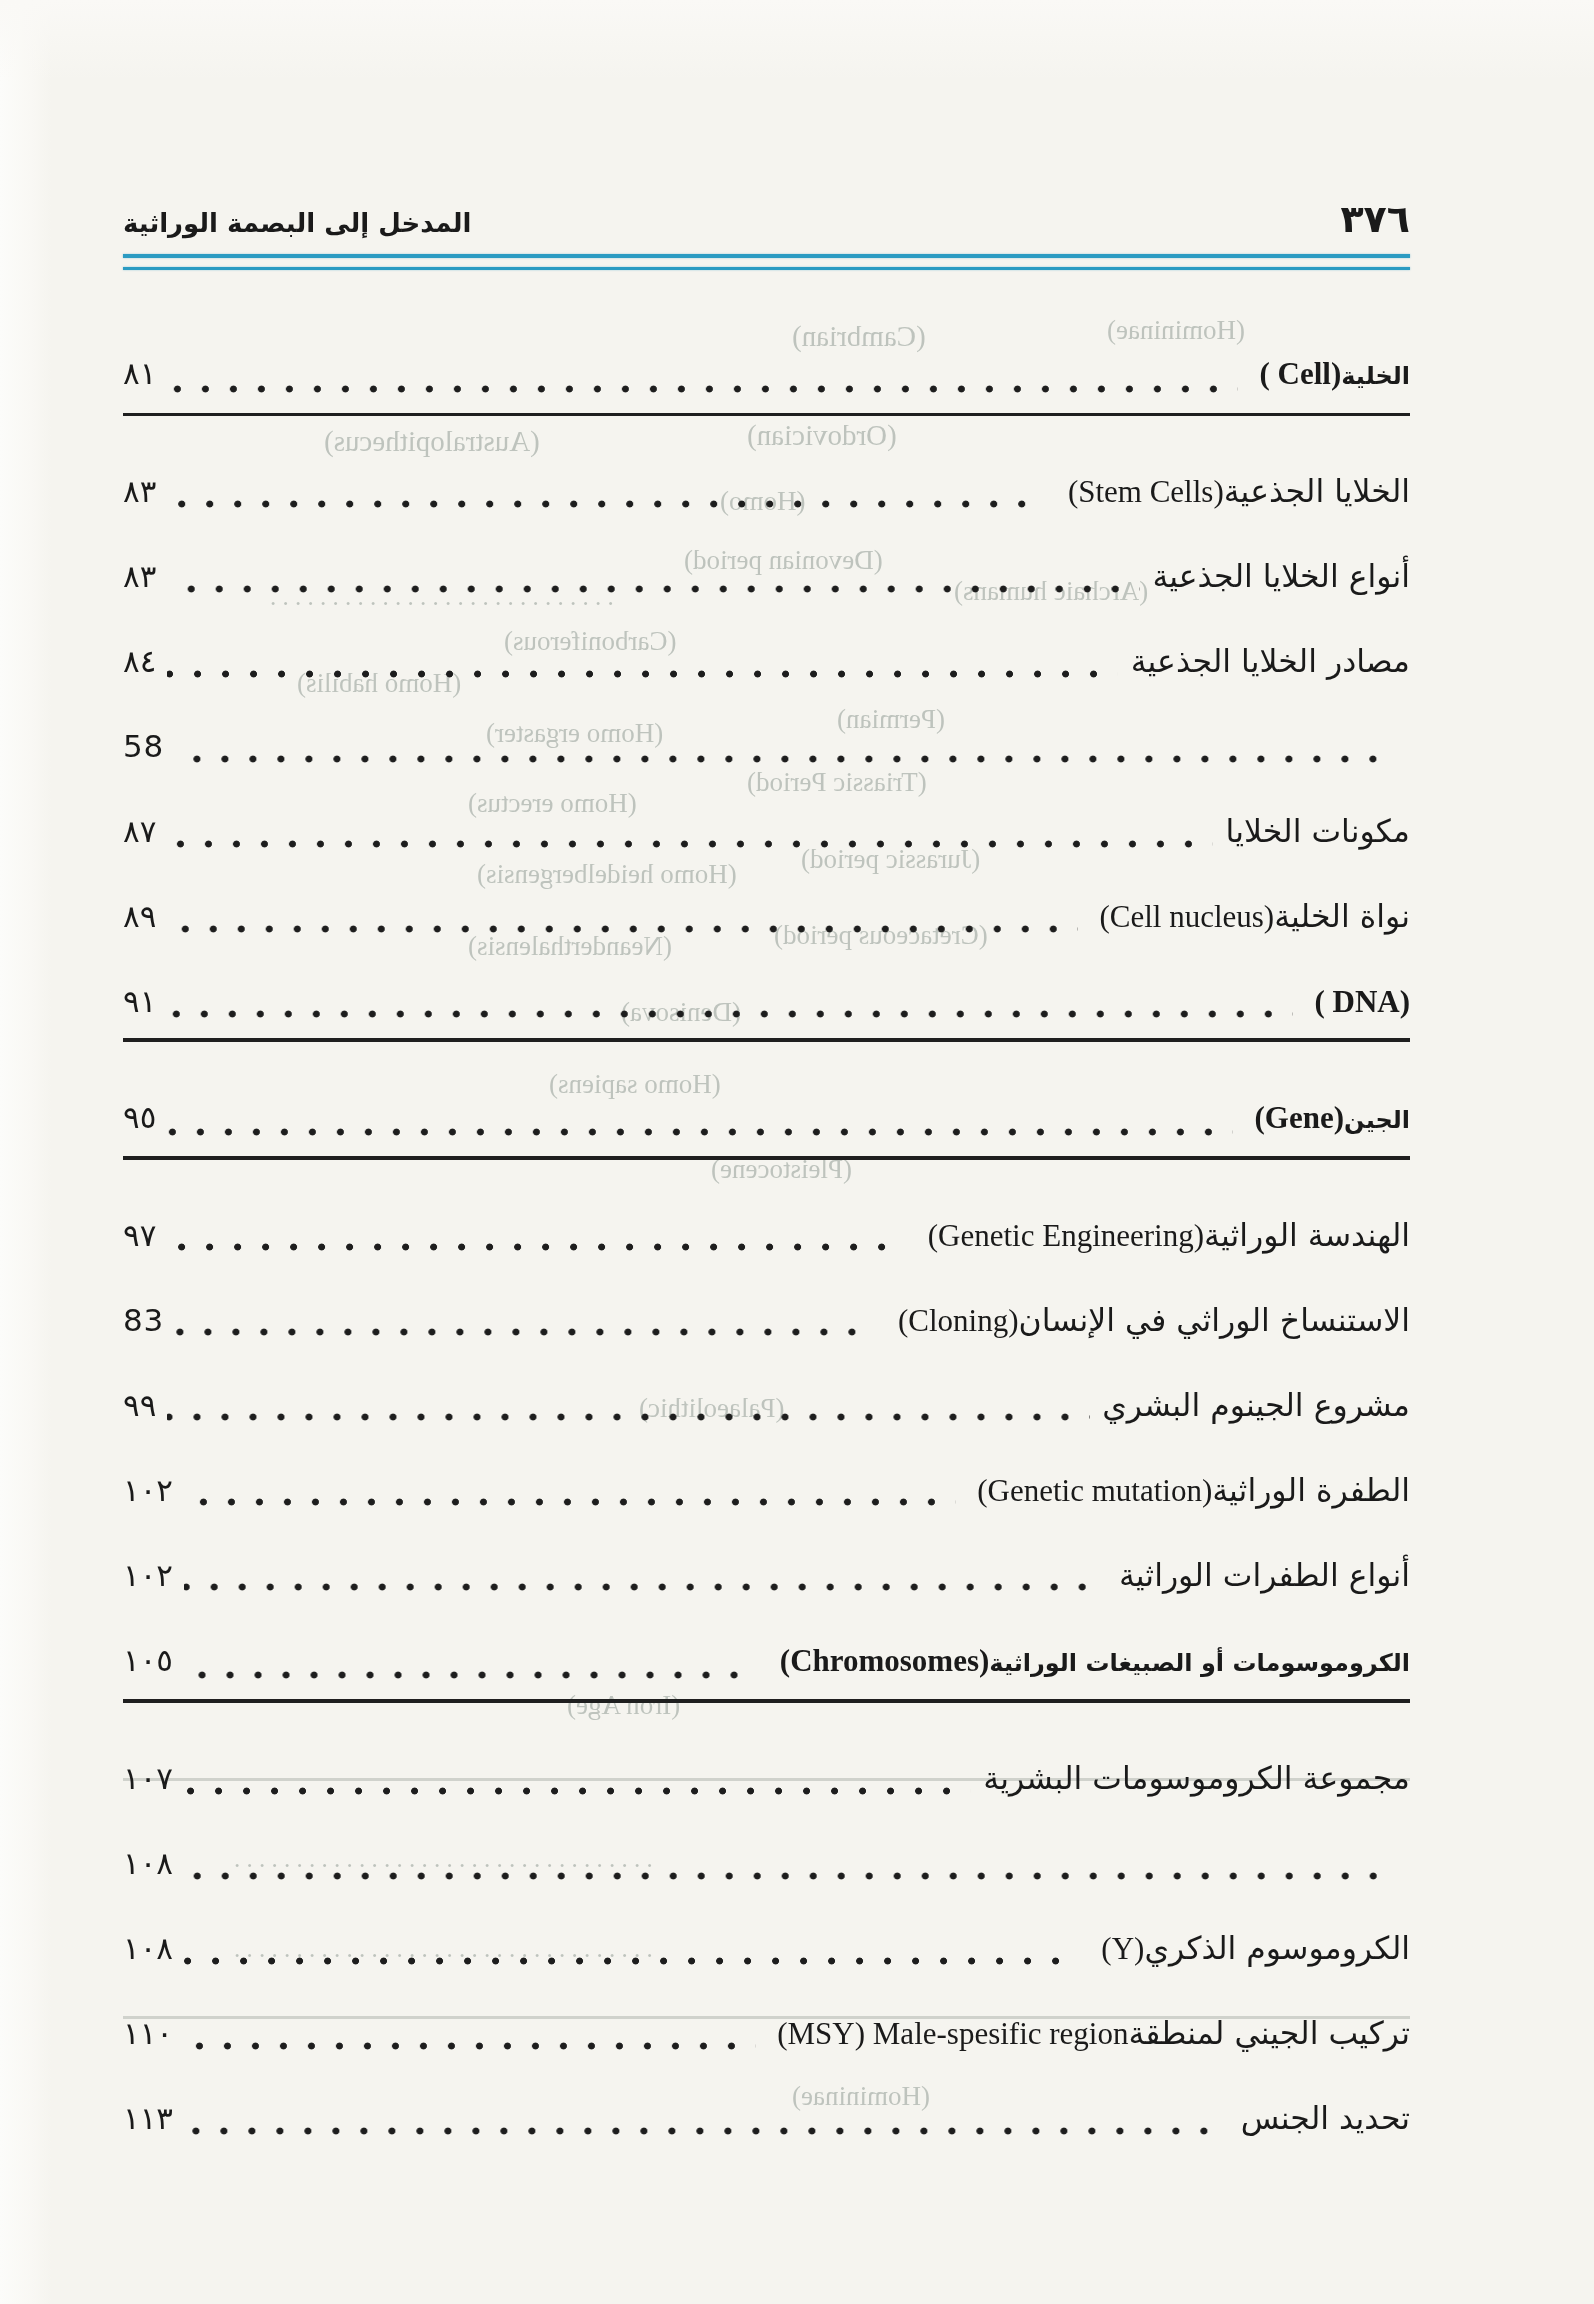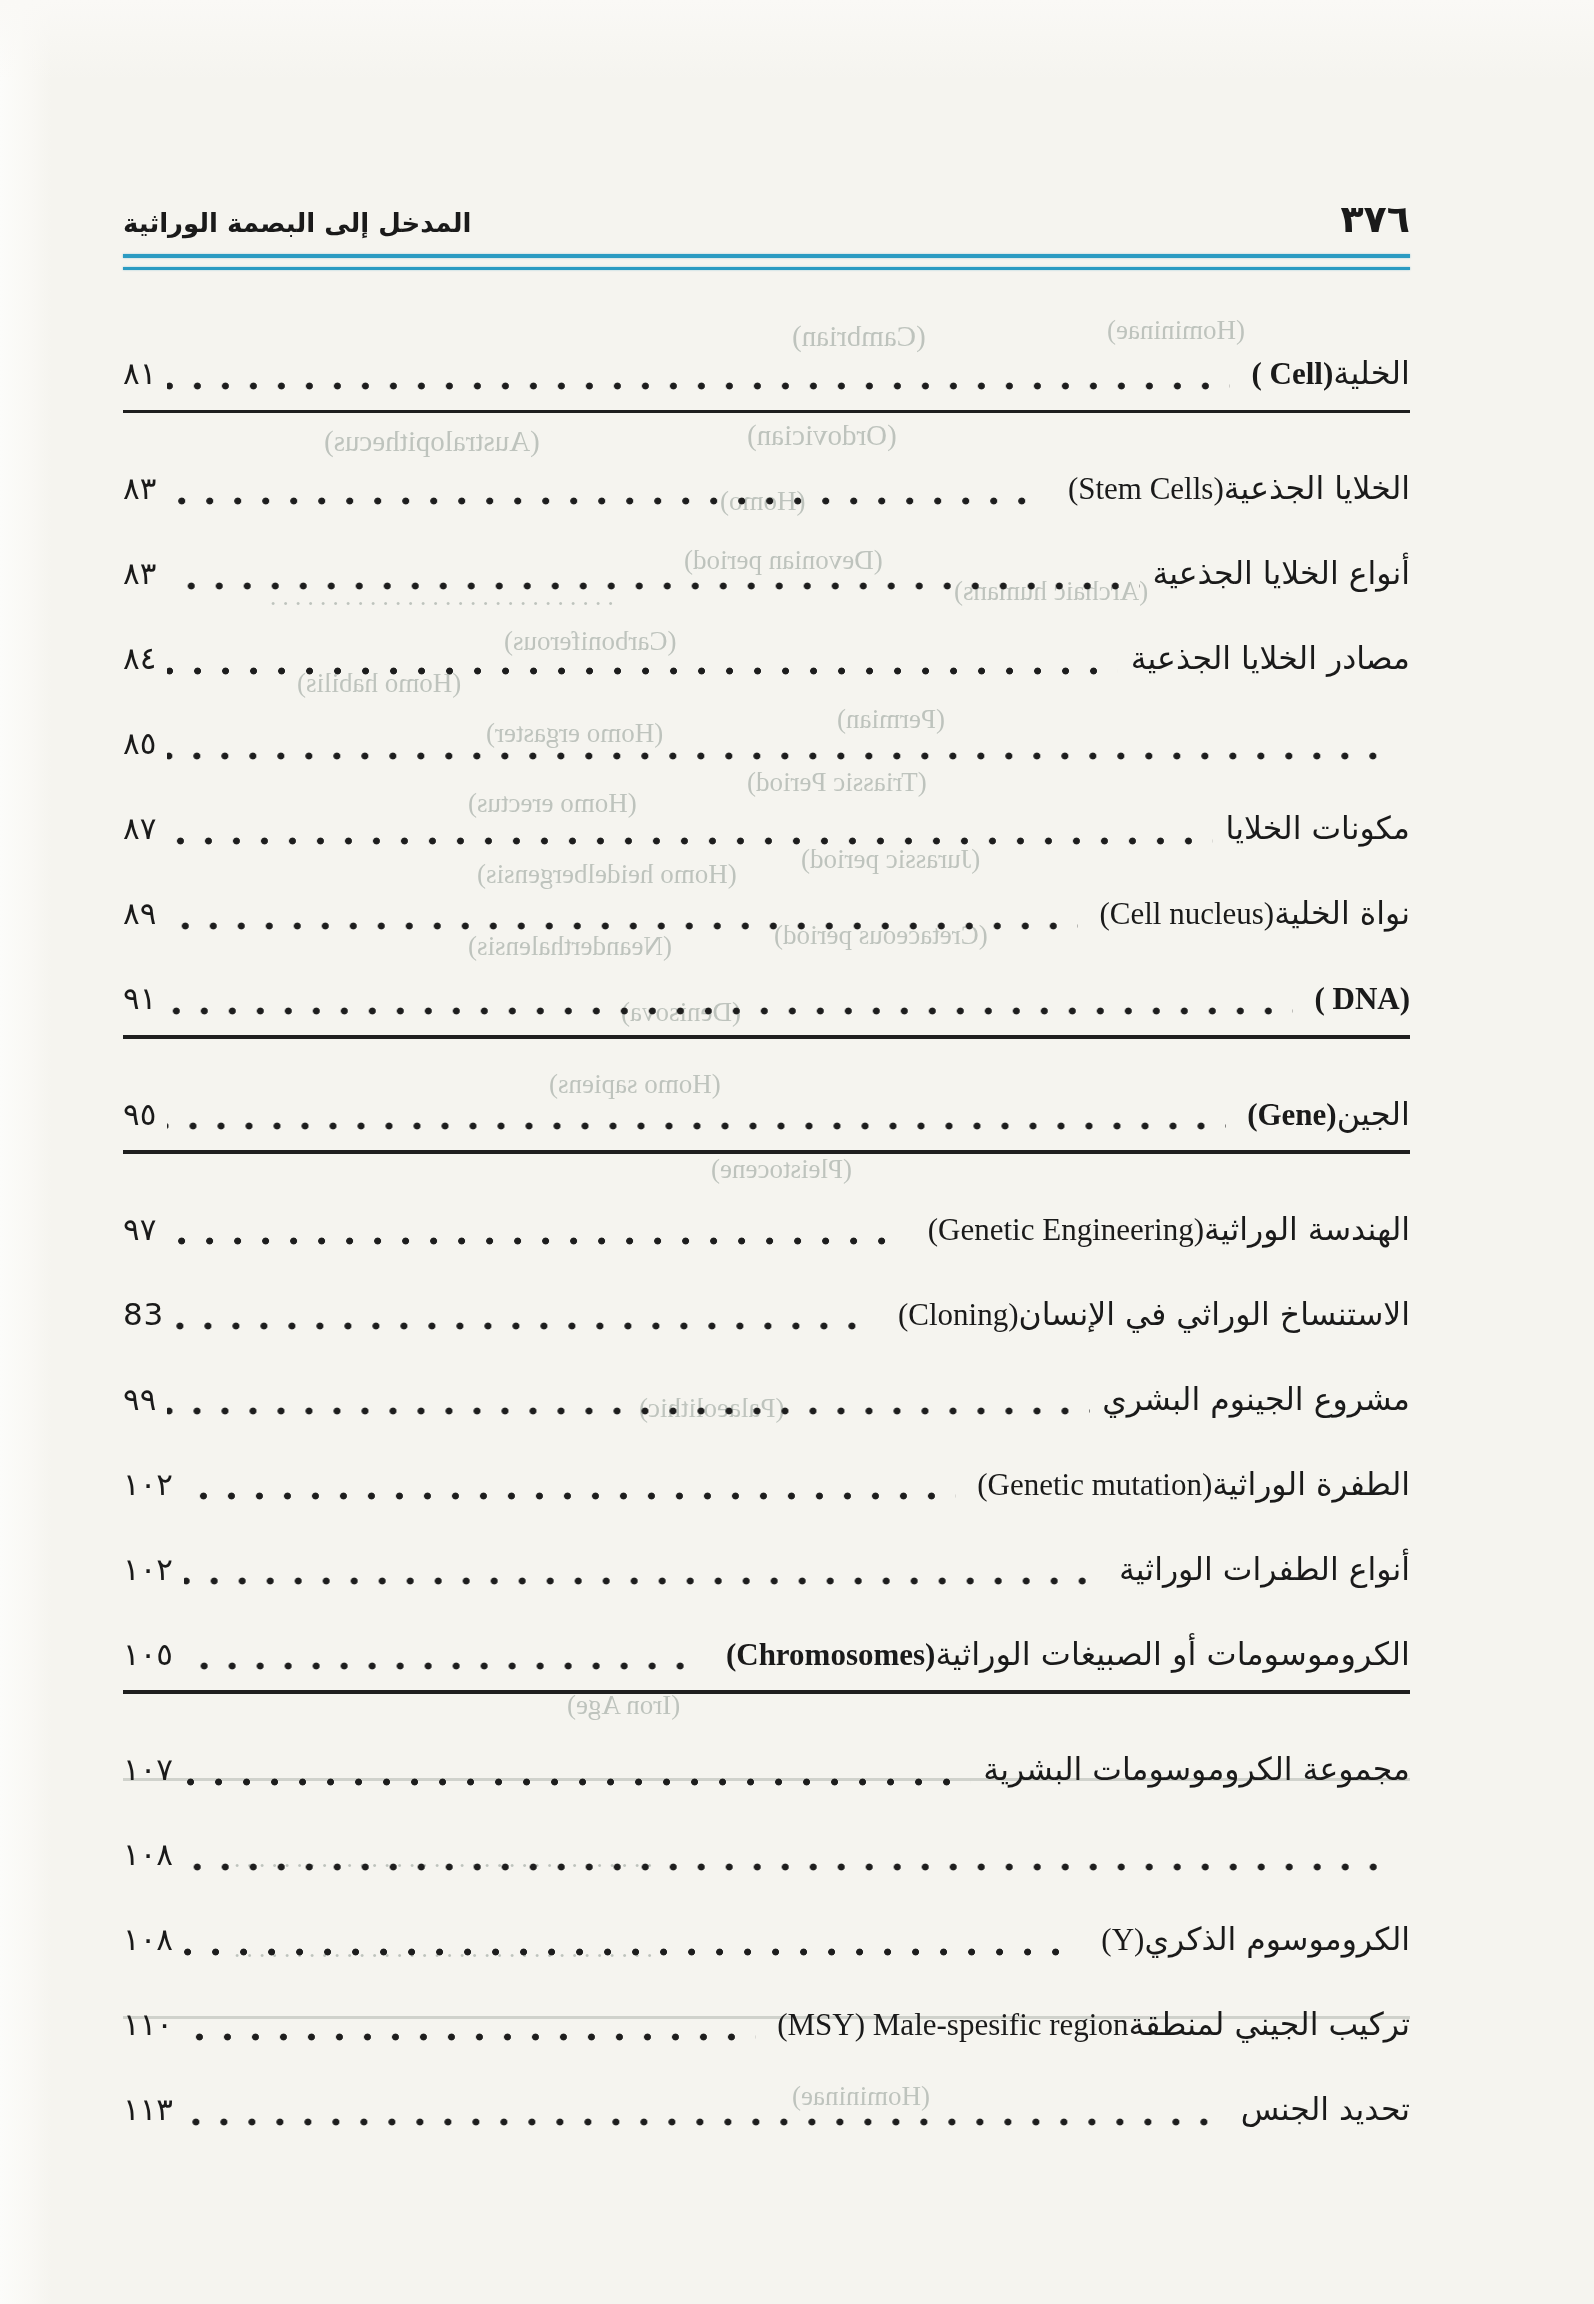--- a/index.html
+++ b/index.html
@@ -29,21 +29,21 @@
   .row:first-child{margin-top:0;}
   .rule{height:3.6px;background:#1f1f1f;margin-top:12.6px;}
   .rule + .row{margin-top:52px;}
   .t-ar{font-size:31.5px;white-space:nowrap;}
   .t-en{font-size:31px;font-family:"Liberation Serif",serif;white-space:nowrap;
     margin-inline-start:9px;}
   .leader{flex:1 1 auto;align-self:flex-end;height:10px;margin:0 12.6px 6.3px 10.8px;
     background-image:radial-gradient(circle at 3.6px 5px,#1d1d1d 3.1px,rgba(0,0,0,0) 3.8px);
     background-size:28px 10px;background-repeat:repeat-x;background-position:right bottom;}
   .num{font-size:31px;white-space:nowrap;letter-spacing:0.9px;}
-  .row.bold .t-ar{font-weight:400;font-size:32px;}
+  .row.bold .t-ar{font-weight:700;font-size:24px;}
   .row.bold .t-en{font-weight:700;}
 </style>
 </head>
 <body>
 
 <div class="scan-edge-left"></div>
 <div class="scan-edge-top"></div>
 
 <div class="bleed-layer">
     <div class="ghost" style="font-size: 29px; left: 792px; top: 320px;">(Cambrian)</div>
@@ -104,21 +104,21 @@
         <span class="leader"></span>
         <span class="num">٨٣</span>
       </div>
       <div class="row">
         <span class="t-ar">مصادر الخلايا الجذعية</span>
         <span class="leader"></span>
         <span class="num">٨٤</span>
       </div>
       <div class="row">
         <span class="leader"></span>
-        <span class="num">٨٥</span>
+        <span class="num">58</span>
       </div>
       <div class="row">
         <span class="t-ar">مكونات الخلايا</span>
         <span class="leader"></span>
         <span class="num">٨٧</span>
       </div>
       <div class="row">
         <span class="t-ar">نواة الخلية</span>
         <span class="t-en" dir="ltr">(Cell nucleus)</span>
         <span class="leader"></span>

